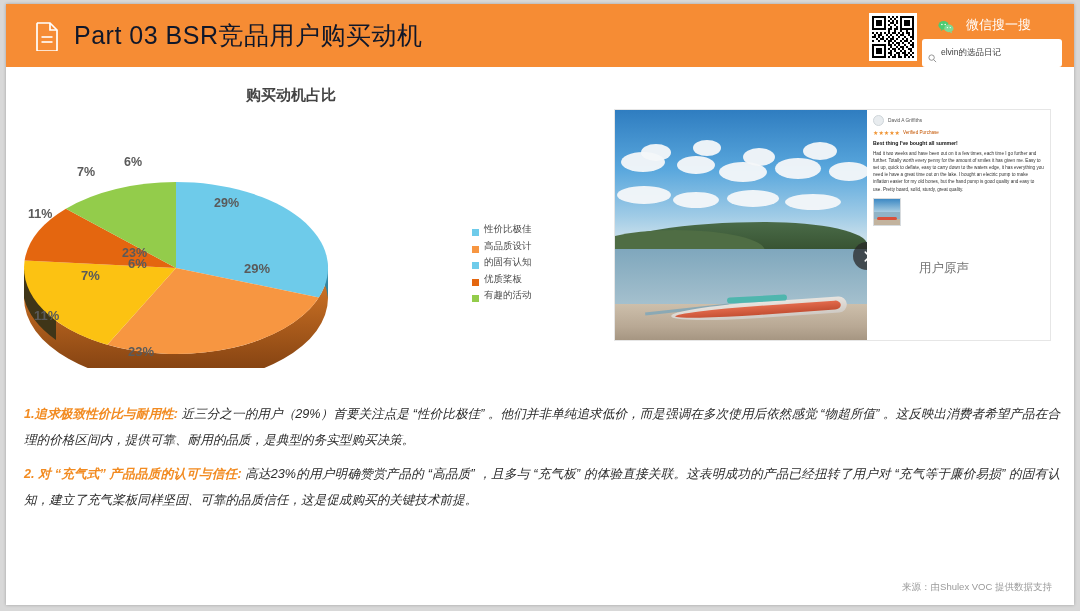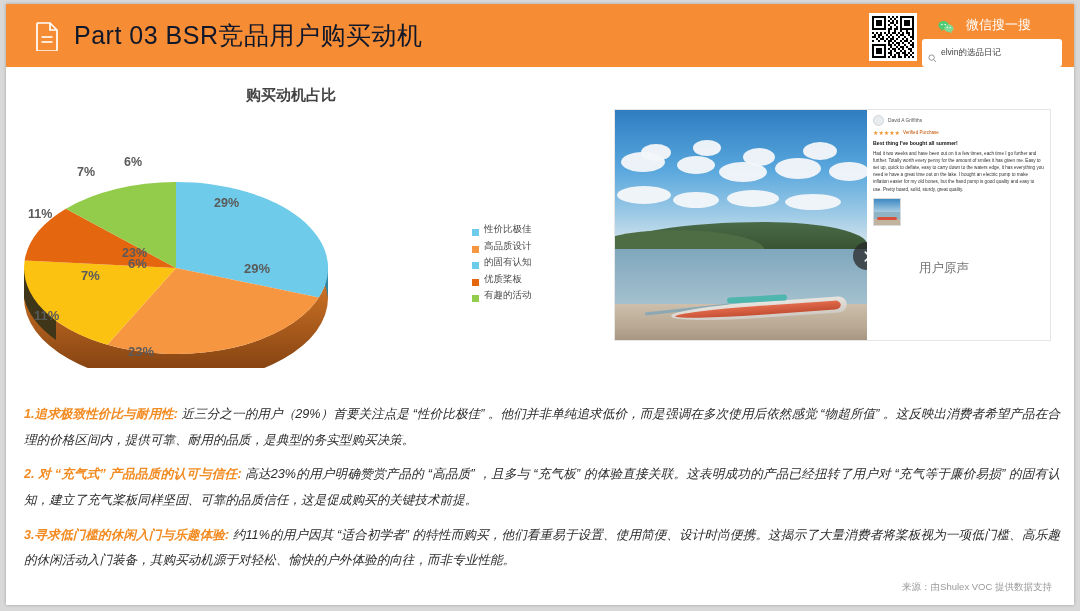--- a/index.html
+++ b/index.html
@@ -551,20 +551,16 @@
 
   <div id="insights">
     <div class="para">
       <span class="hl">1.追求极致性价比与耐用性:</span>
       <span>近三分之一的用户（29%）首要关注点是 “性价比极佳” 。他们并非单纯追求低价，而是强调在多次使用后依然感觉 “物超所值” 。这反映出消费者希望产品在合理的价格区间内，提供可靠、耐用的品质，是典型的务实型购买决策。</span>
     </div>
     <div class="para">
       <span class="hl">2. 对 “充气式” 产品品质的认可与信任:</span>
       <span>高达23%的用户明确赞赏产品的 “高品质” ，且多与 “充气板” 的体验直接关联。这表明成功的产品已经扭转了用户对 “充气等于廉价易损” 的固有认知，建立了充气桨板同样坚固、可靠的品质信任，这是促成购买的关键技术前提。</span>
     </div>
-    <div class="para">
-      <span class="hl">3.寻求低门槛的休闲入门与乐趣体验:</span>
-      <span>约11%的用户因其 “适合初学者” 的特性而购买，他们看重易于设置、使用简便、设计时尚便携。这揭示了大量消费者将桨板视为一项低门槛、高乐趣的休闲活动入门装备，其购买动机源于对轻松、愉快的户外体验的向往，而非专业性能。</span>
-    </div>
   </div>
 
   <div id="footer-src">来源：由Shulex VOC 提供数据支持</div>
 </div>
 
 </body></html>

